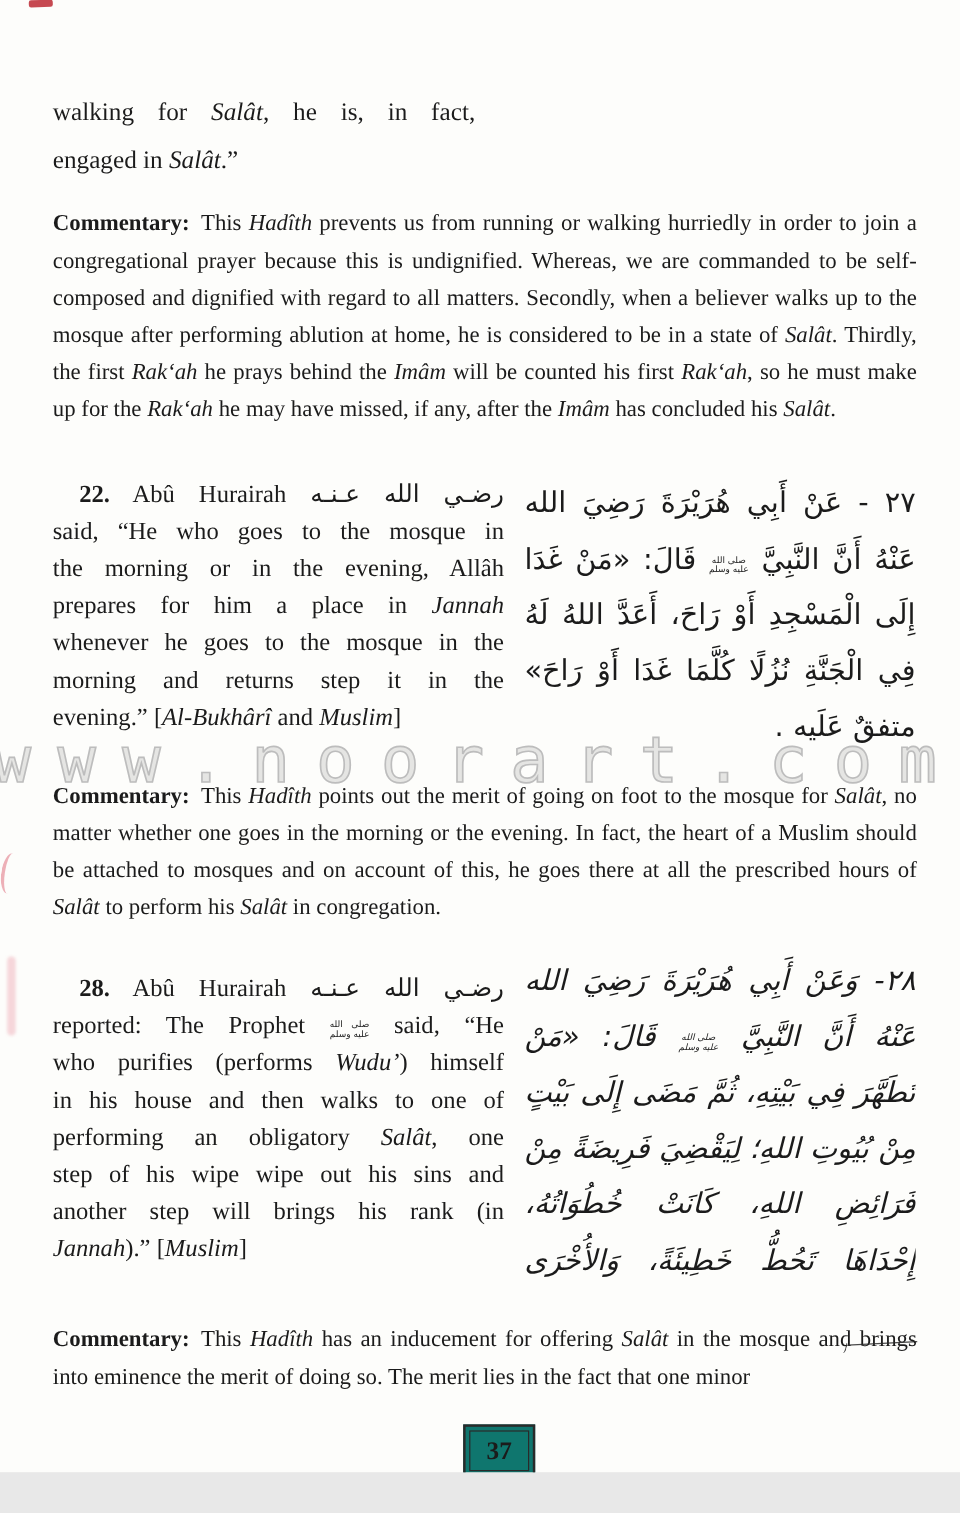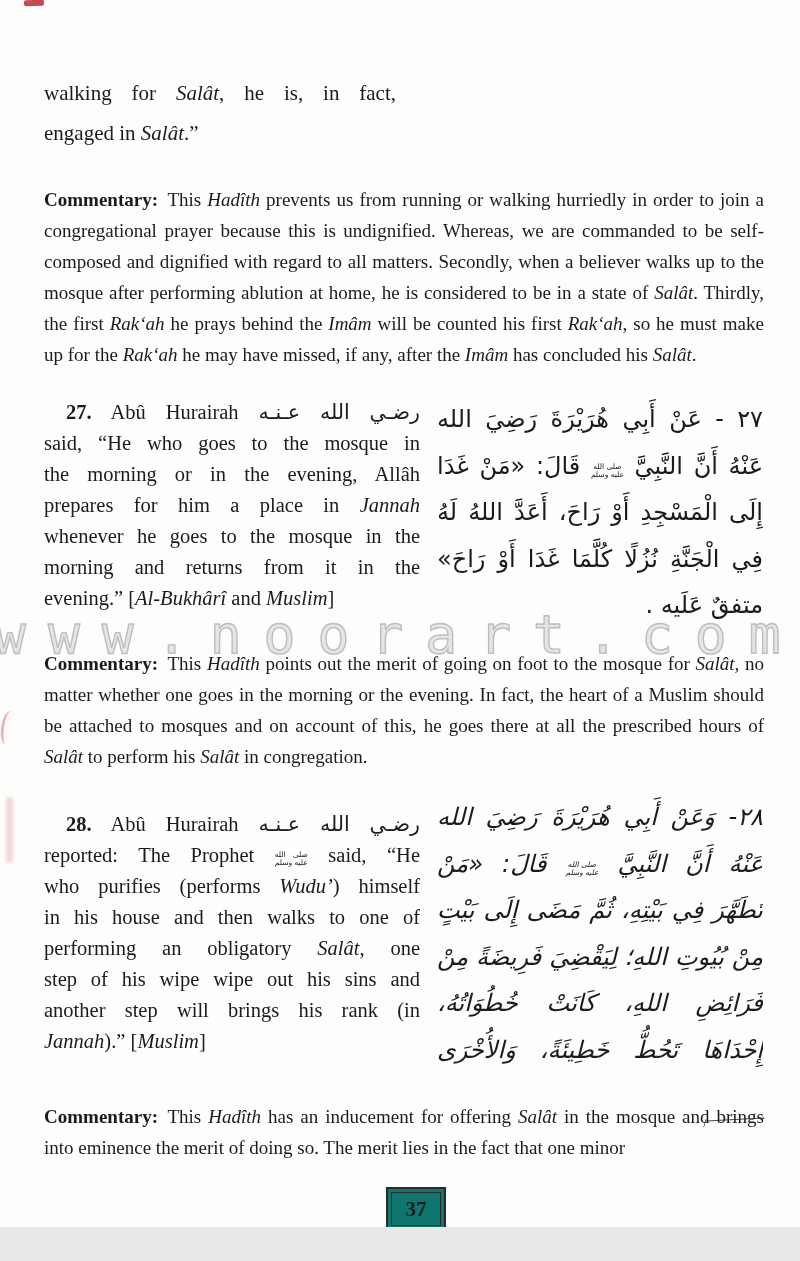--- a/index.html
+++ b/index.html
@@ -18,21 +18,21 @@
     font-size:21px;line-height:40px;
   }
   .jlines .line{text-align:justify;text-align-last:justify;}
   .jlines .line:last-child{text-align-last:auto;}
   .had-en .line:first-child{text-indent:22px;}
   .commentary{
     position:absolute;left:44px;width:720px;
     font-size:19px;line-height:31px;
     text-align:justify;
   }
-  .c1{top:184px;}
+  .c1{top:171px;}
   .c2{top:648px;}
   .c3{top:1101px;}
   .had-en{
     position:absolute;left:44px;width:376px;
     font-size:20.5px;line-height:31px;
   }
   .h27en{top:397px;}
   .h28en{top:809px;}
   .had-ar{
     position:absolute;left:437px;width:326px;
@@ -131,26 +131,26 @@
   <div class="mark pink-blob"></div>
 
   <div class="intro jlines">
       <div class="line">walking for <i>Salât</i>, he is, in fact,</div>
       <div class="line">engaged in <i>Salât</i>.”</div>
     </div>
 
   <div class="commentary c1"><b>Commentary:</b> This <i>Hadîth</i> prevents us from running or walking hurriedly in order to join a congregational prayer because this is undignified. Whereas, we are commanded to be self-composed and dignified with regard to all matters. Secondly, when a believer walks up to the mosque after performing ablution at home, he is considered to be in a state of <i>Salât</i>. Thirdly, the first <i>Rak‘ah</i> he prays behind the <i>Imâm</i> will be counted his first <i>Rak‘ah</i>, so he must make up for the <i>Rak‘ah</i> he may have missed, if any, after the <i>Imâm</i> has concluded his <i>Salât</i>.</div>
 
   <div class="had-en jlines h27en">
-      <div class="line"><b>27.</b> Abû Hurairah رضـي الله عـنـه</div>
+      <div class="line"><b>22.</b> Abû Hurairah رضـي الله عـنـه</div>
       <div class="line">said, “He who goes to the mosque in</div>
       <div class="line">the morning or in the evening, Allâh</div>
       <div class="line">prepares for him a place in <i>Jannah</i></div>
       <div class="line">whenever he goes to the mosque in the</div>
-      <div class="line">morning and returns from it in the</div>
+      <div class="line">morning and returns step it in the</div>
       <div class="line">evening.” [<i>Al-Bukhârî</i> and <i>Muslim</i>]</div>
     </div>
 
   <div class="had-ar h27ar">٢٧ - عَنْ أَبِي هُرَيْرَةَ رَضِيَ الله عَنْهُ أَنَّ النَّبِيَّ <span class="saw">صلى الله<br>عليه وسلم</span> قَالَ: «مَنْ غَدَا إِلَى الْمَسْجِدِ أَوْ رَاحَ، أَعَدَّ اللهُ لَهُ فِي الْجَنَّةِ نُزُلًا كُلَّمَا غَدَا أَوْ رَاحَ» متفقٌ عَلَيه .</div>
 
   <div class="watermark">www.noorart.com</div>
 
   <div class="commentary c2"><b>Commentary:</b> This <i>Hadîth</i> points out the merit of going on foot to the mosque for <i>Salât</i>, no matter whether one goes in the morning or the evening. In fact, the heart of a Muslim should be attached to mosques and on account of this, he goes there at all the prescribed hours of <i>Salât</i> to perform his <i>Salât</i> in congregation.</div>
 
   <div class="had-en jlines h28en">

